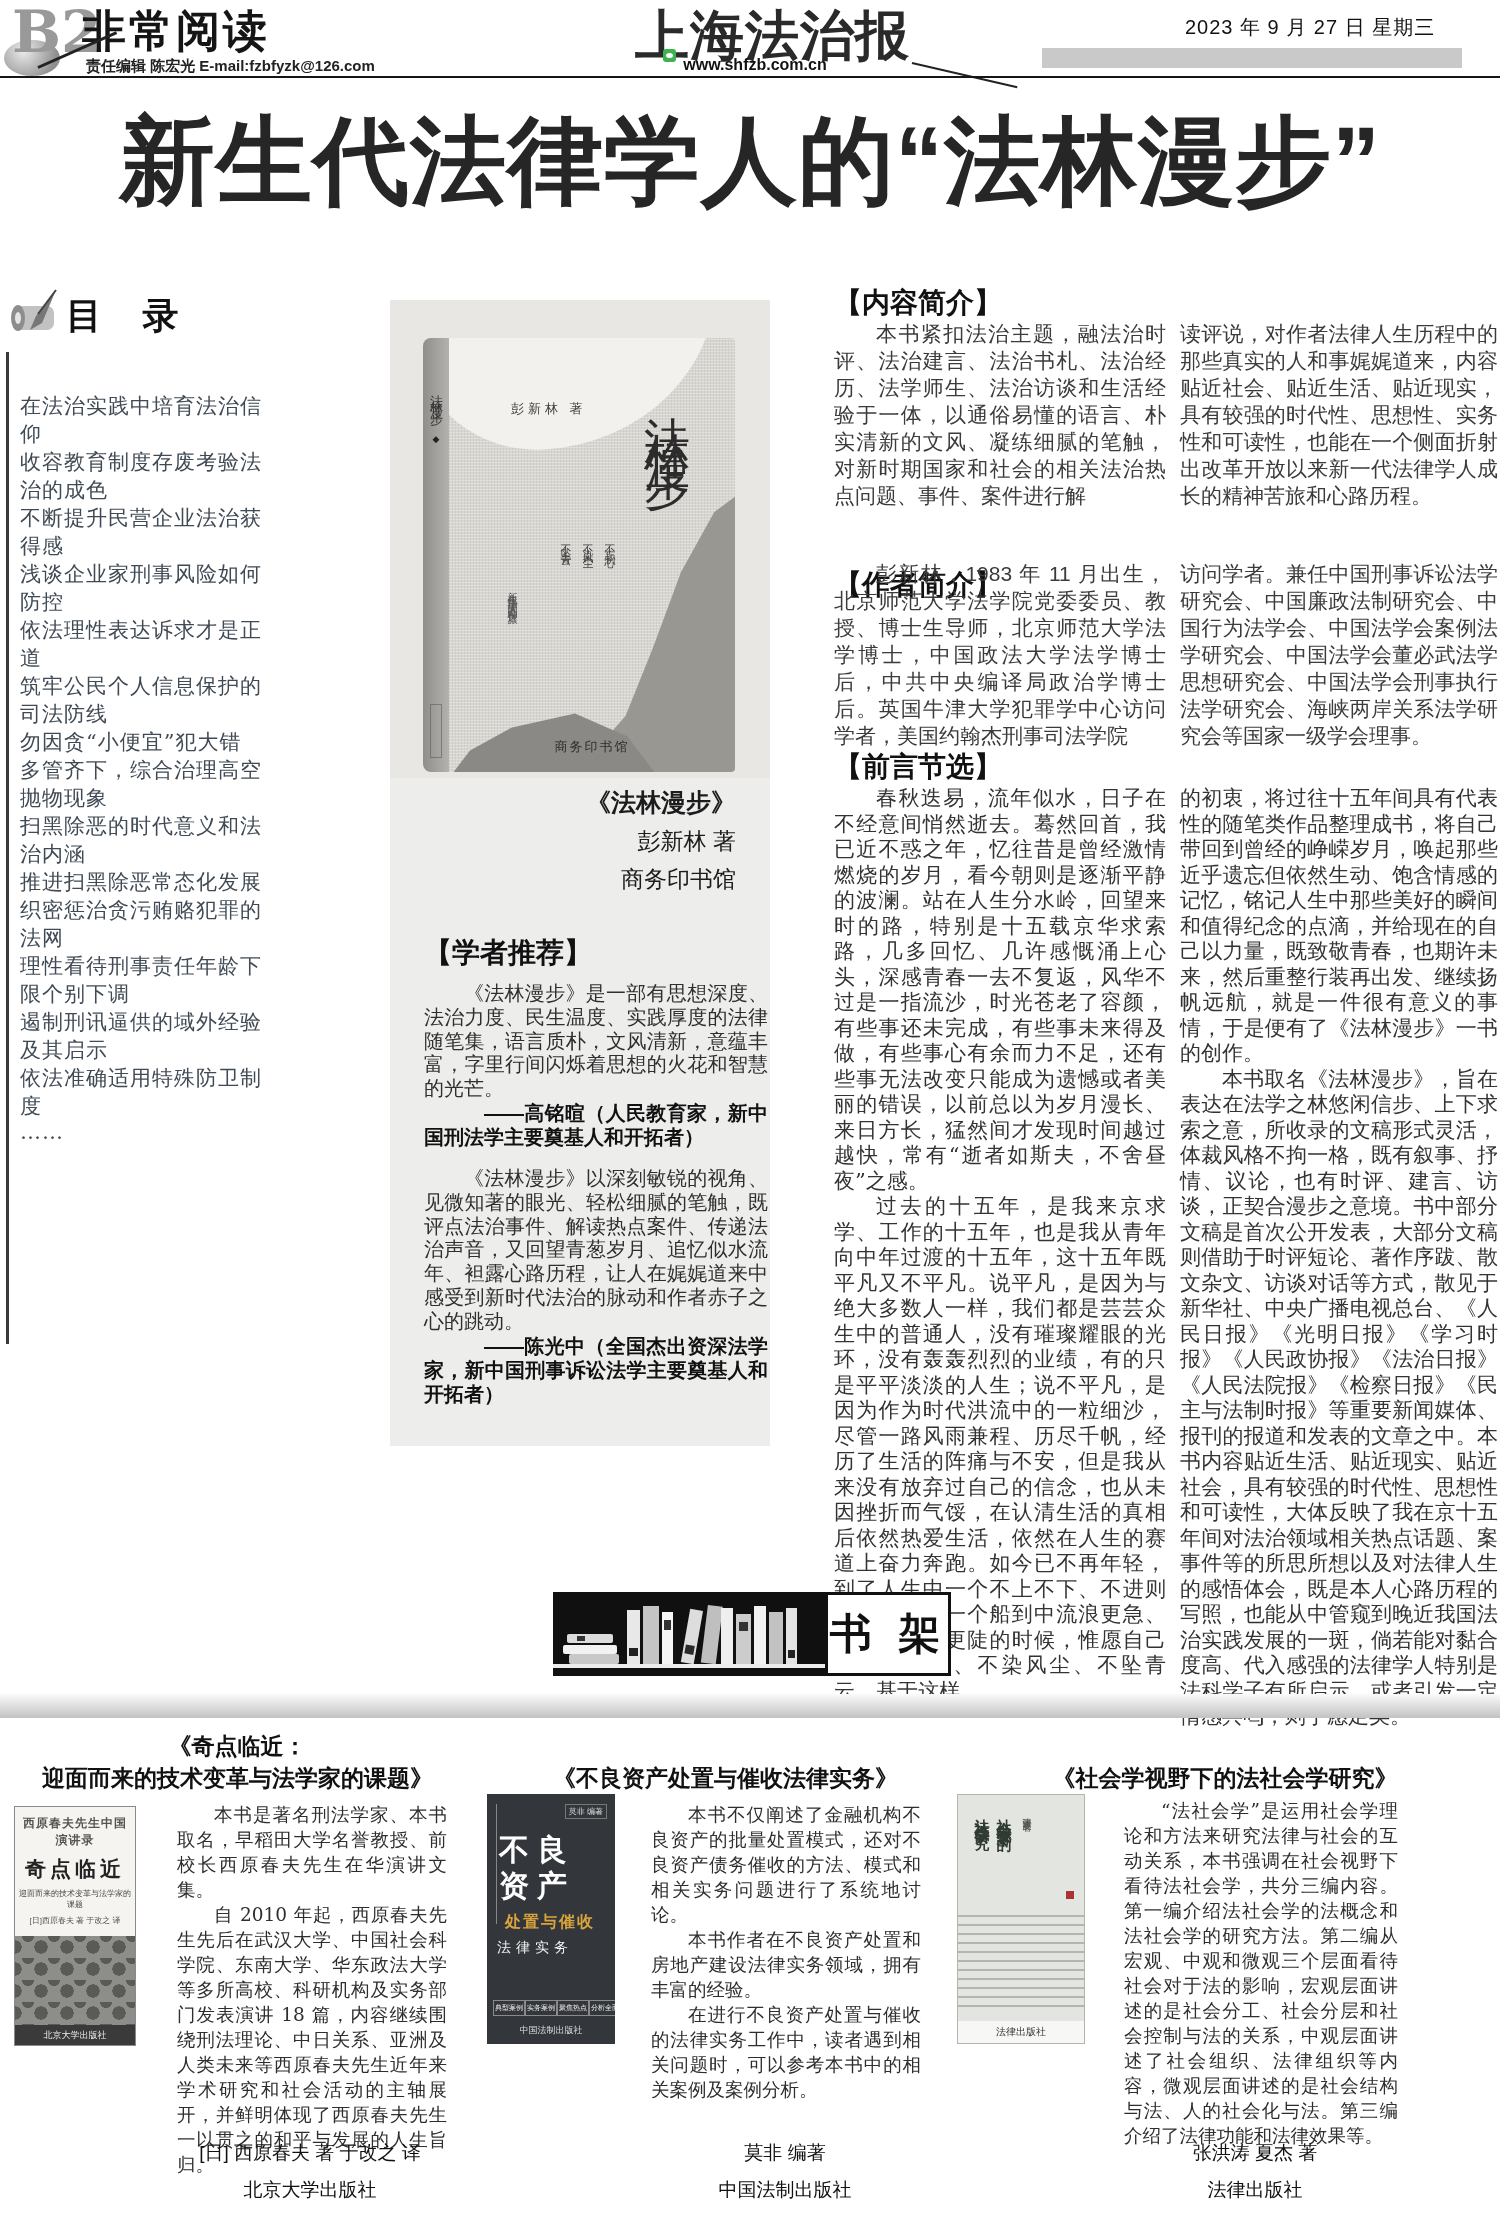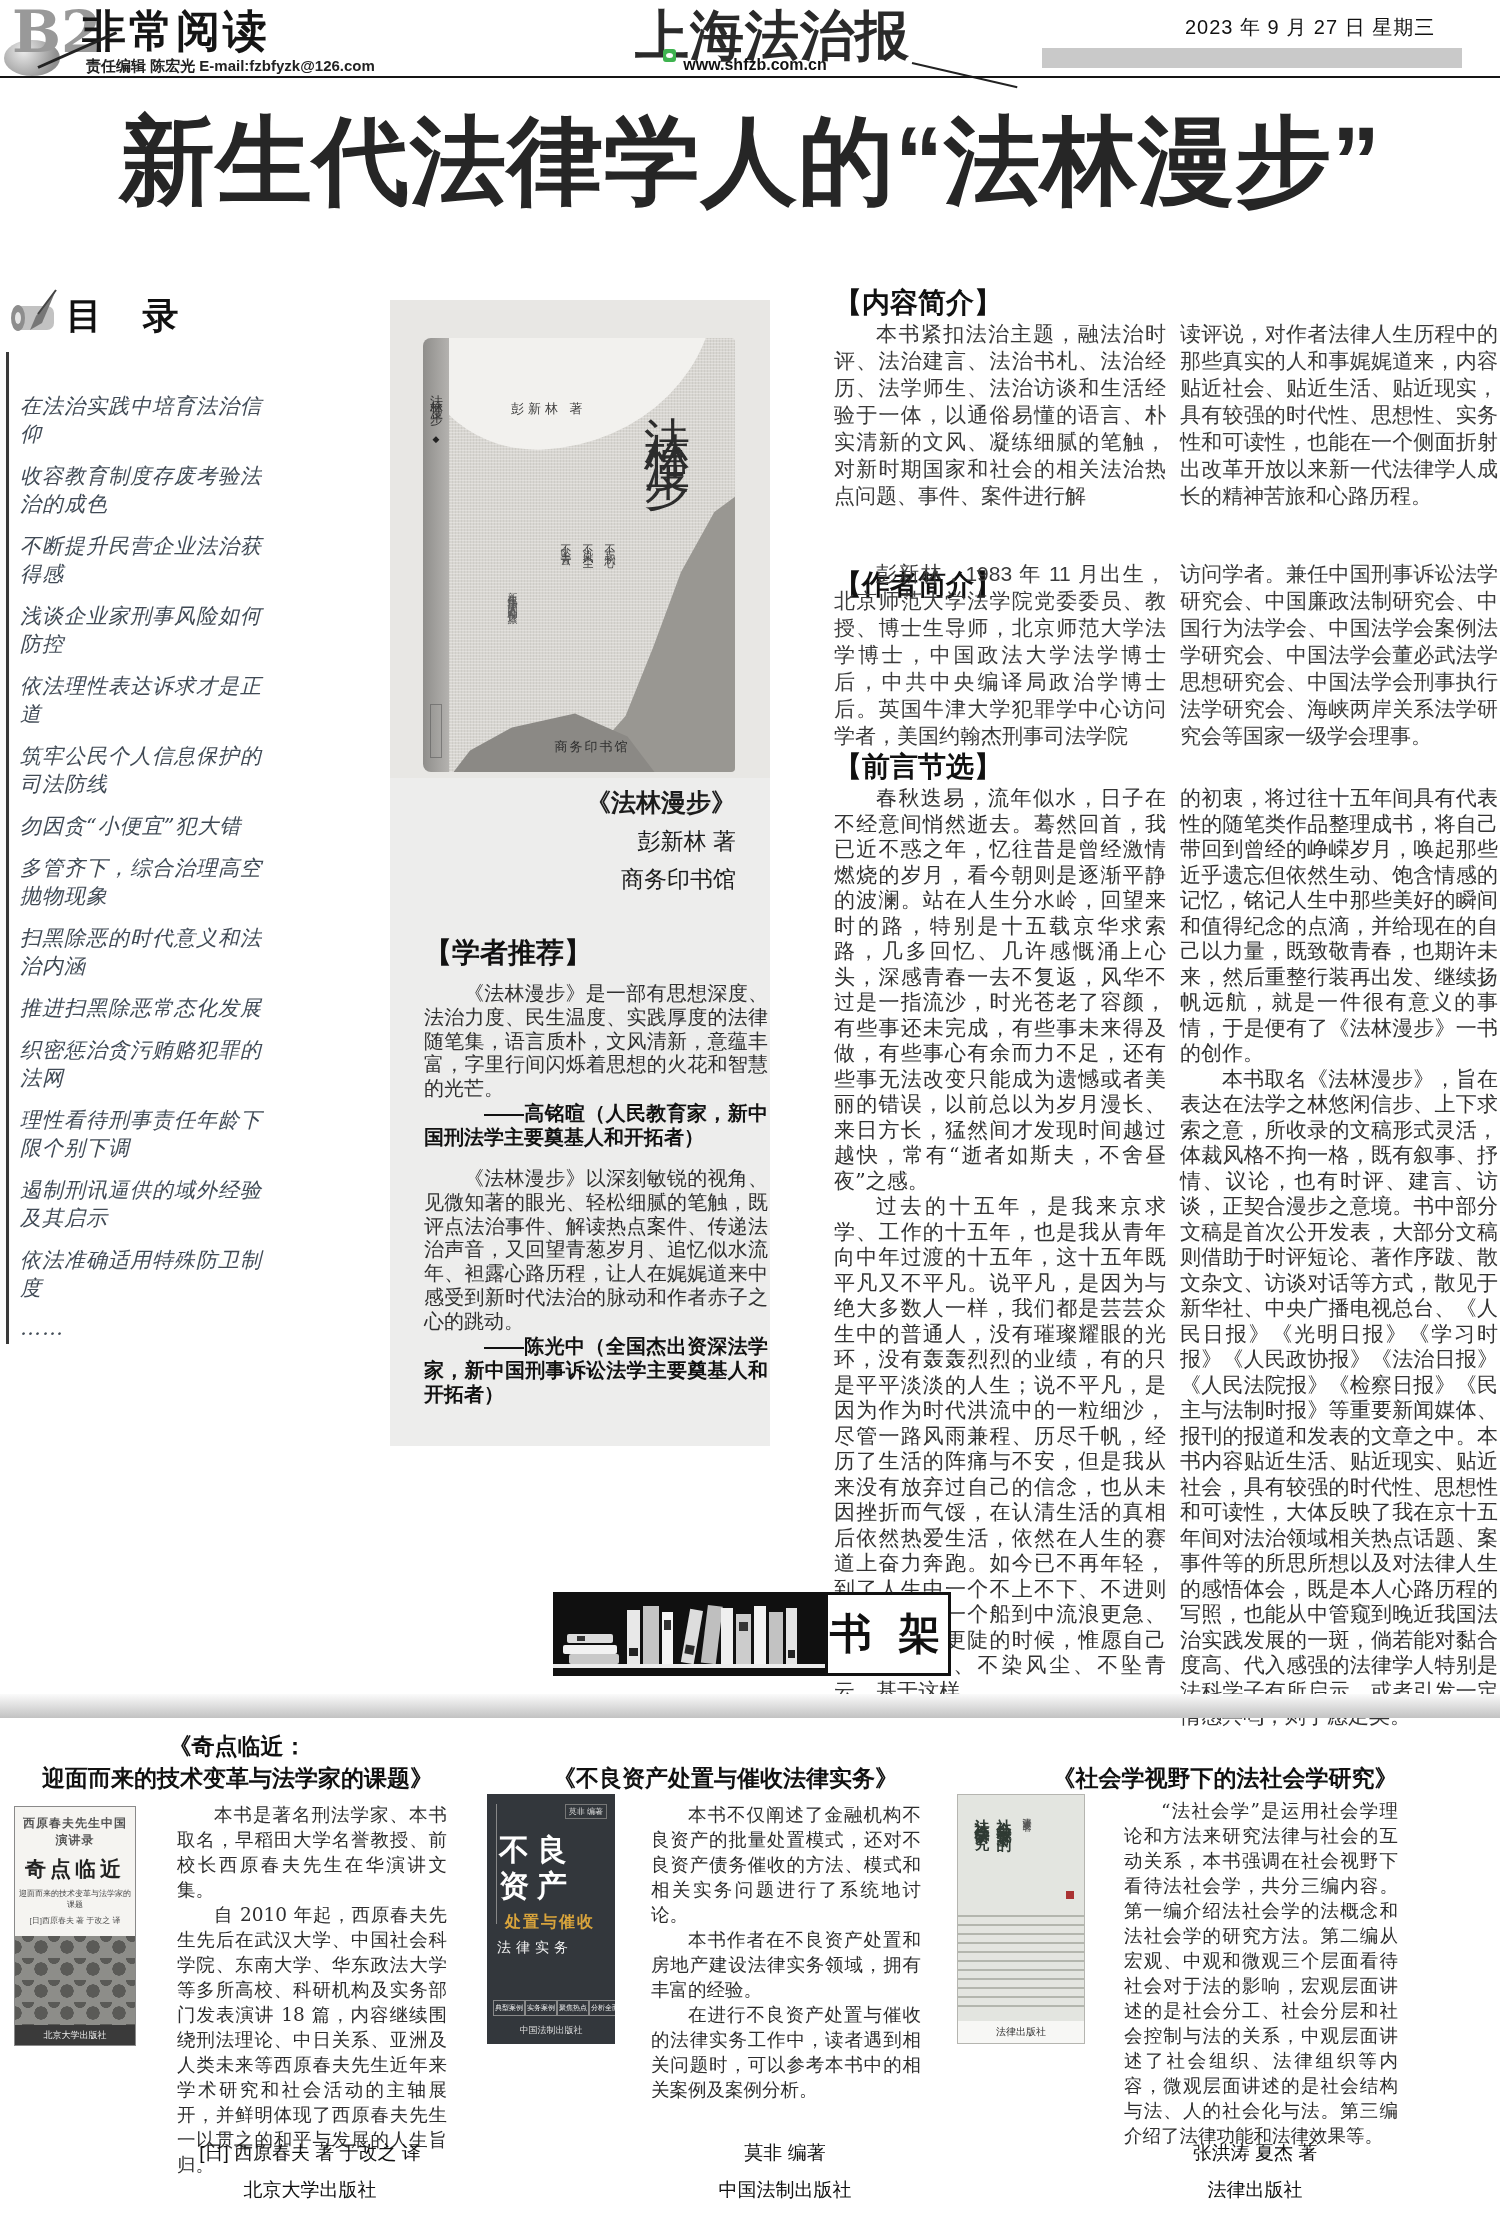--- a/index.html
+++ b/index.html
@@ -30,21 +30,21 @@
 
   
   .headline{left:0;top:98px;width:1500px;text-align:center;font-size:96px;font-weight:900;
     color:#262626;letter-spacing:1px;}
 
   
   .cat-title{left:66px;top:292px;font-size:36px;font-weight:bold;color:#111;
     font-family:"DejaVu Serif",serif;letter-spacing:14px;}
   .cat-rule{left:6px;top:352px;width:3px;height:992px;background:#3a3a3a;}
   .cat-list{left:20px;top:392px;width:262px;height:948px;display:flex;flex-direction:column;
-    justify-content:space-between;font-style:italic;}
+    }
   .cat-item{font-size:21px;color:#404a55;font-family:"DejaVu Serif",serif;letter-spacing:1px;}
 
   
   .mid-panel{left:390px;top:300px;width:380px;height:1146px;background:#ededec;}
   .photo{left:390px;top:300px;width:380px;height:478px;background:#e8e7e4;}
   .spine{left:423px;top:338px;width:26px;height:434px;border-radius:8px 0 0 8px;
     background:linear-gradient(90deg,#8f8e8b,#b4b2af);display:flex;flex-direction:column;
     align-items:center;padding-top:46px;box-sizing:border-box;}
   .spine-title{writing-mode:vertical-rl;font-size:13px;letter-spacing:6px;color:#333;}
   .spine-diamond{margin-top:26px;font-size:9px;color:#222;}

